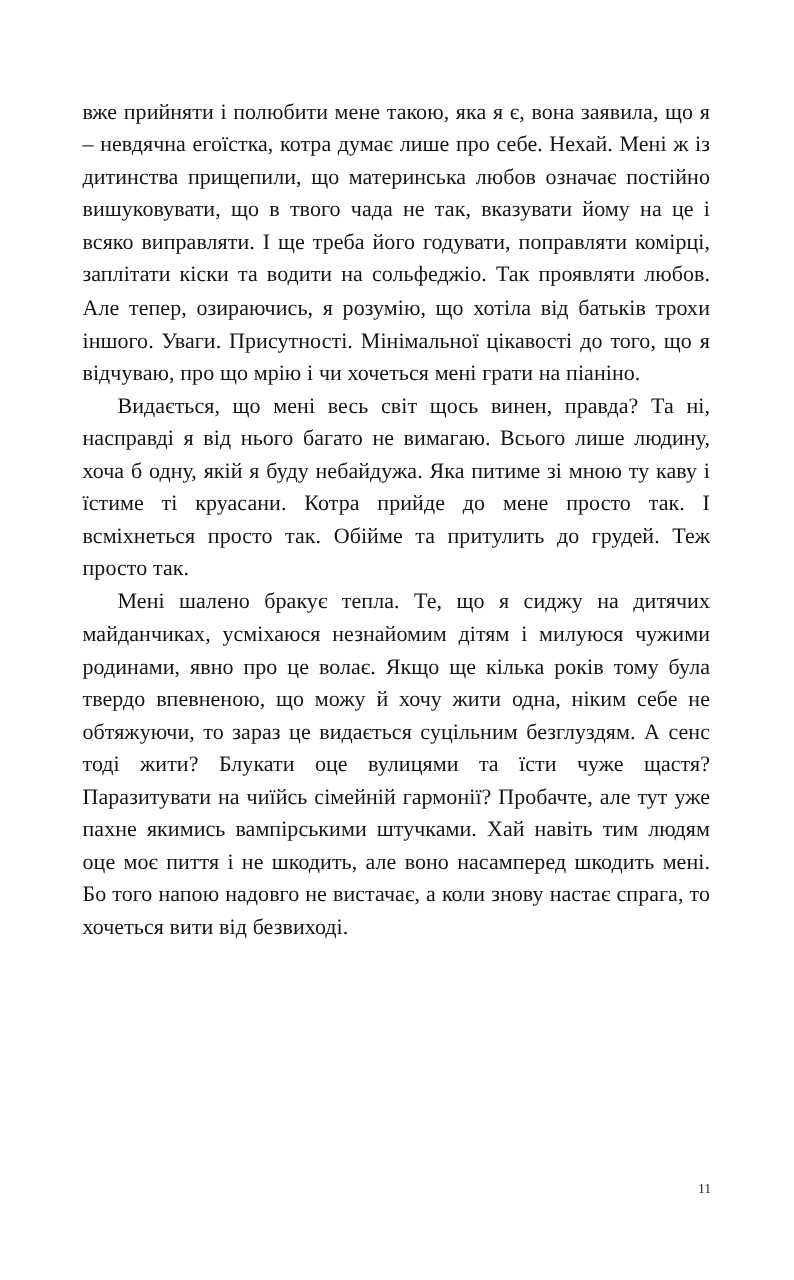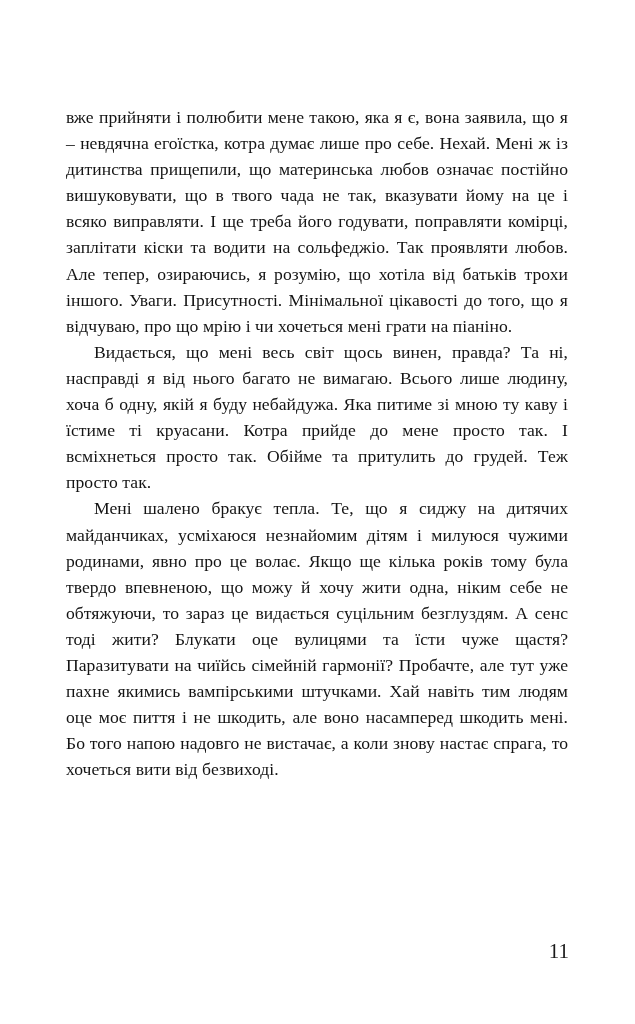--- a/index.html
+++ b/index.html
@@ -19,21 +19,21 @@
     position: relative;
     width: 635px;
     height: 1024px;
     background: #ffffff;
     box-sizing: border-box;
   }
 
   .text-block {
     position: absolute;
     left: 66px;
-    top: 104px;
+    top: 76px;
     width: 502px;
     font-family: Liberation Serif, serif;
   }
 
   .para {
     margin: 0;
     font-size: 17.6px;
     line-height: 26.1px;
     text-align: justify;
     text-justify: inter-word;
@@ -46,21 +46,21 @@
   }
 
   .para.first {
     text-indent: 0;
   }
 
   .folio {
     position: absolute;
     right: 66px;
     top: 941px;
-    font-size: 21px;
+    font-size: 11px;
     line-height: 20px;
     color: #1a1a1a;
     font-family: "Liberation Serif", "DejaVu Serif", serif;
     text-align: right;
   }
 </style>
 </head>
 <body>
 
 <div class="page">

